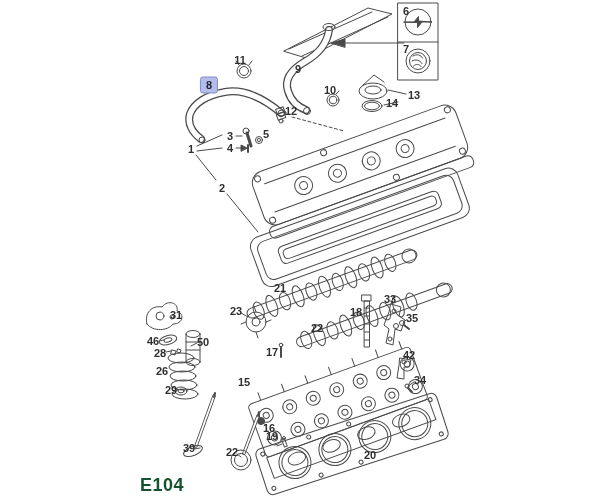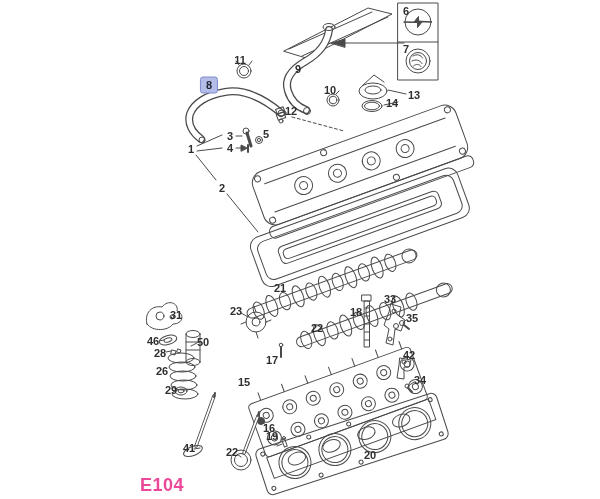--- a/index.html
+++ b/index.html
@@ -5,21 +5,21 @@
   html,body{margin:0;padding:0;background:#fff;}
   .stage{position:relative;width:600px;height:499px;background:#ffffff;overflow:hidden;
          font-family:"Liberation Sans", sans-serif;}
   .stage svg{position:absolute;left:0;top:0;}
   .co{position:absolute;transform:translate(-50%,-50%);
       font:700 11px "Liberation Sans", sans-serif;color:#2f2f2f;
       line-height:1;white-space:nowrap;z-index:5;}
   .co.highlight{background:#b4bde8;border:1px solid #7f8ccd;border-radius:3px;
       padding:2px 5px;color:#1d2430;}
   .code{position:absolute;left:140px;top:475px;
-      font:700 18px "Liberation Sans", sans-serif;color:#ec4899;letter-spacing:.5px;z-index:5;}
+      font:700 18px "Liberation Sans", sans-serif;color:#14532d;letter-spacing:.5px;z-index:5;}
   .lineart{stroke:#4a4a4a;fill:none;stroke-width:1;stroke-linejoin:round;stroke-linecap:round;}
 </style>
 </head>
 <body>
 
 <div class="stage">
 
 <svg width="600" height="499" viewBox="0 0 600 499">
   <g class="lineart">
 
@@ -363,28 +363,28 @@
 <span class="co" style="left:406px;top:49px">7</span>
 <span class="co highlight" style="left:209px;top:85px">8</span>
 <span class="co" style="left:298px;top:69px">9</span>
 <span class="co" style="left:330px;top:90px">10</span>
 <span class="co" style="left:240px;top:60px">11</span>
 <span class="co" style="left:291px;top:111px">12</span>
 <span class="co" style="left:414px;top:95px">13</span>
 <span class="co" style="left:392px;top:103px">14</span>
 <span class="co" style="left:244px;top:382px">15</span>
 <span class="co" style="left:269px;top:428px">16</span>
-<span class="co" style="left:272px;top:360px">17</span>
+<span class="co" style="left:272px;top:352px">17</span>
 <span class="co" style="left:356px;top:312px">18</span>
 <span class="co" style="left:272px;top:436px">19</span>
 <span class="co" style="left:370px;top:455px">20</span>
 <span class="co" style="left:280px;top:288px">21</span>
 <span class="co" style="left:317px;top:328px">22</span>
 <span class="co" style="left:236px;top:311px">23</span>
-<span class="co" style="left:189px;top:448px">41</span>
+<span class="co" style="left:189px;top:448px">39</span>
 <span class="co" style="left:232px;top:452px">22</span>
 <span class="co" style="left:162px;top:371px">26</span>
 <span class="co" style="left:153px;top:341px">46</span>
 <span class="co" style="left:160px;top:353px">28</span>
 <span class="co" style="left:171px;top:390px">29</span>
 <span class="co" style="left:203px;top:342px">50</span>
 <span class="co" style="left:176px;top:315px">31</span>
 <span class="co" style="left:409px;top:355px">42</span>
 <span class="co" style="left:390px;top:299px">33</span>
 <span class="co" style="left:420px;top:380px">34</span>

